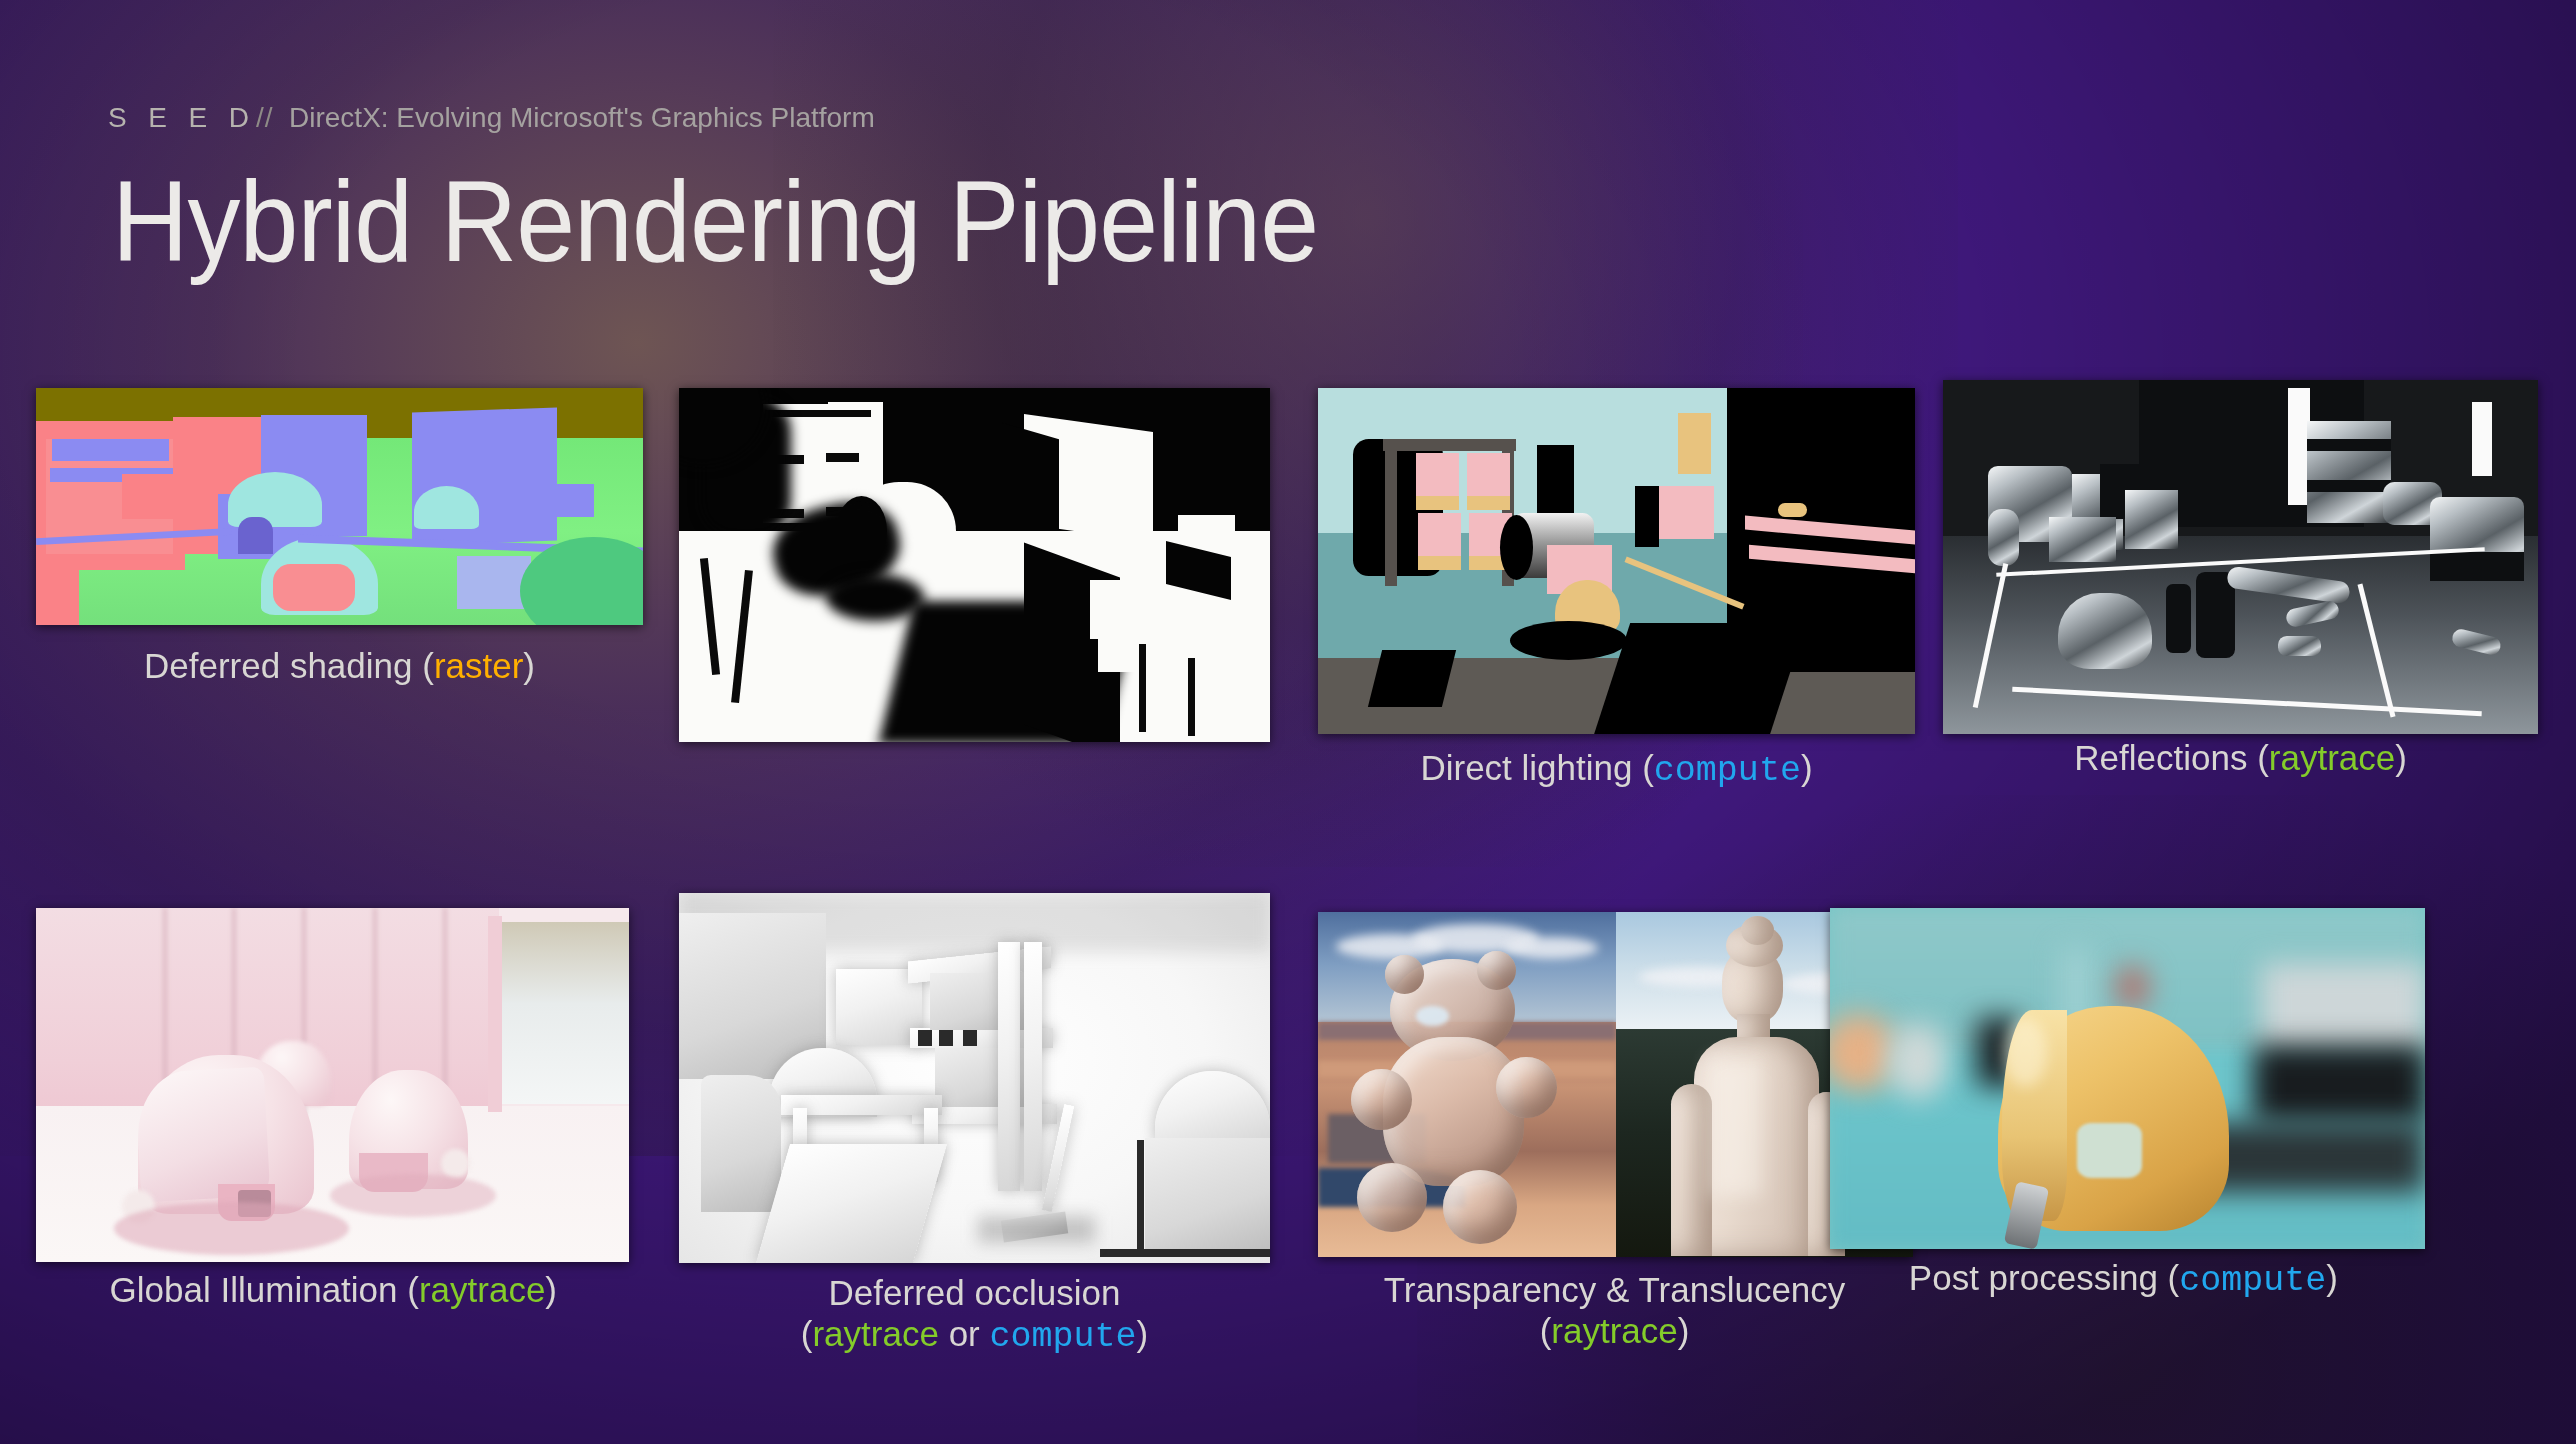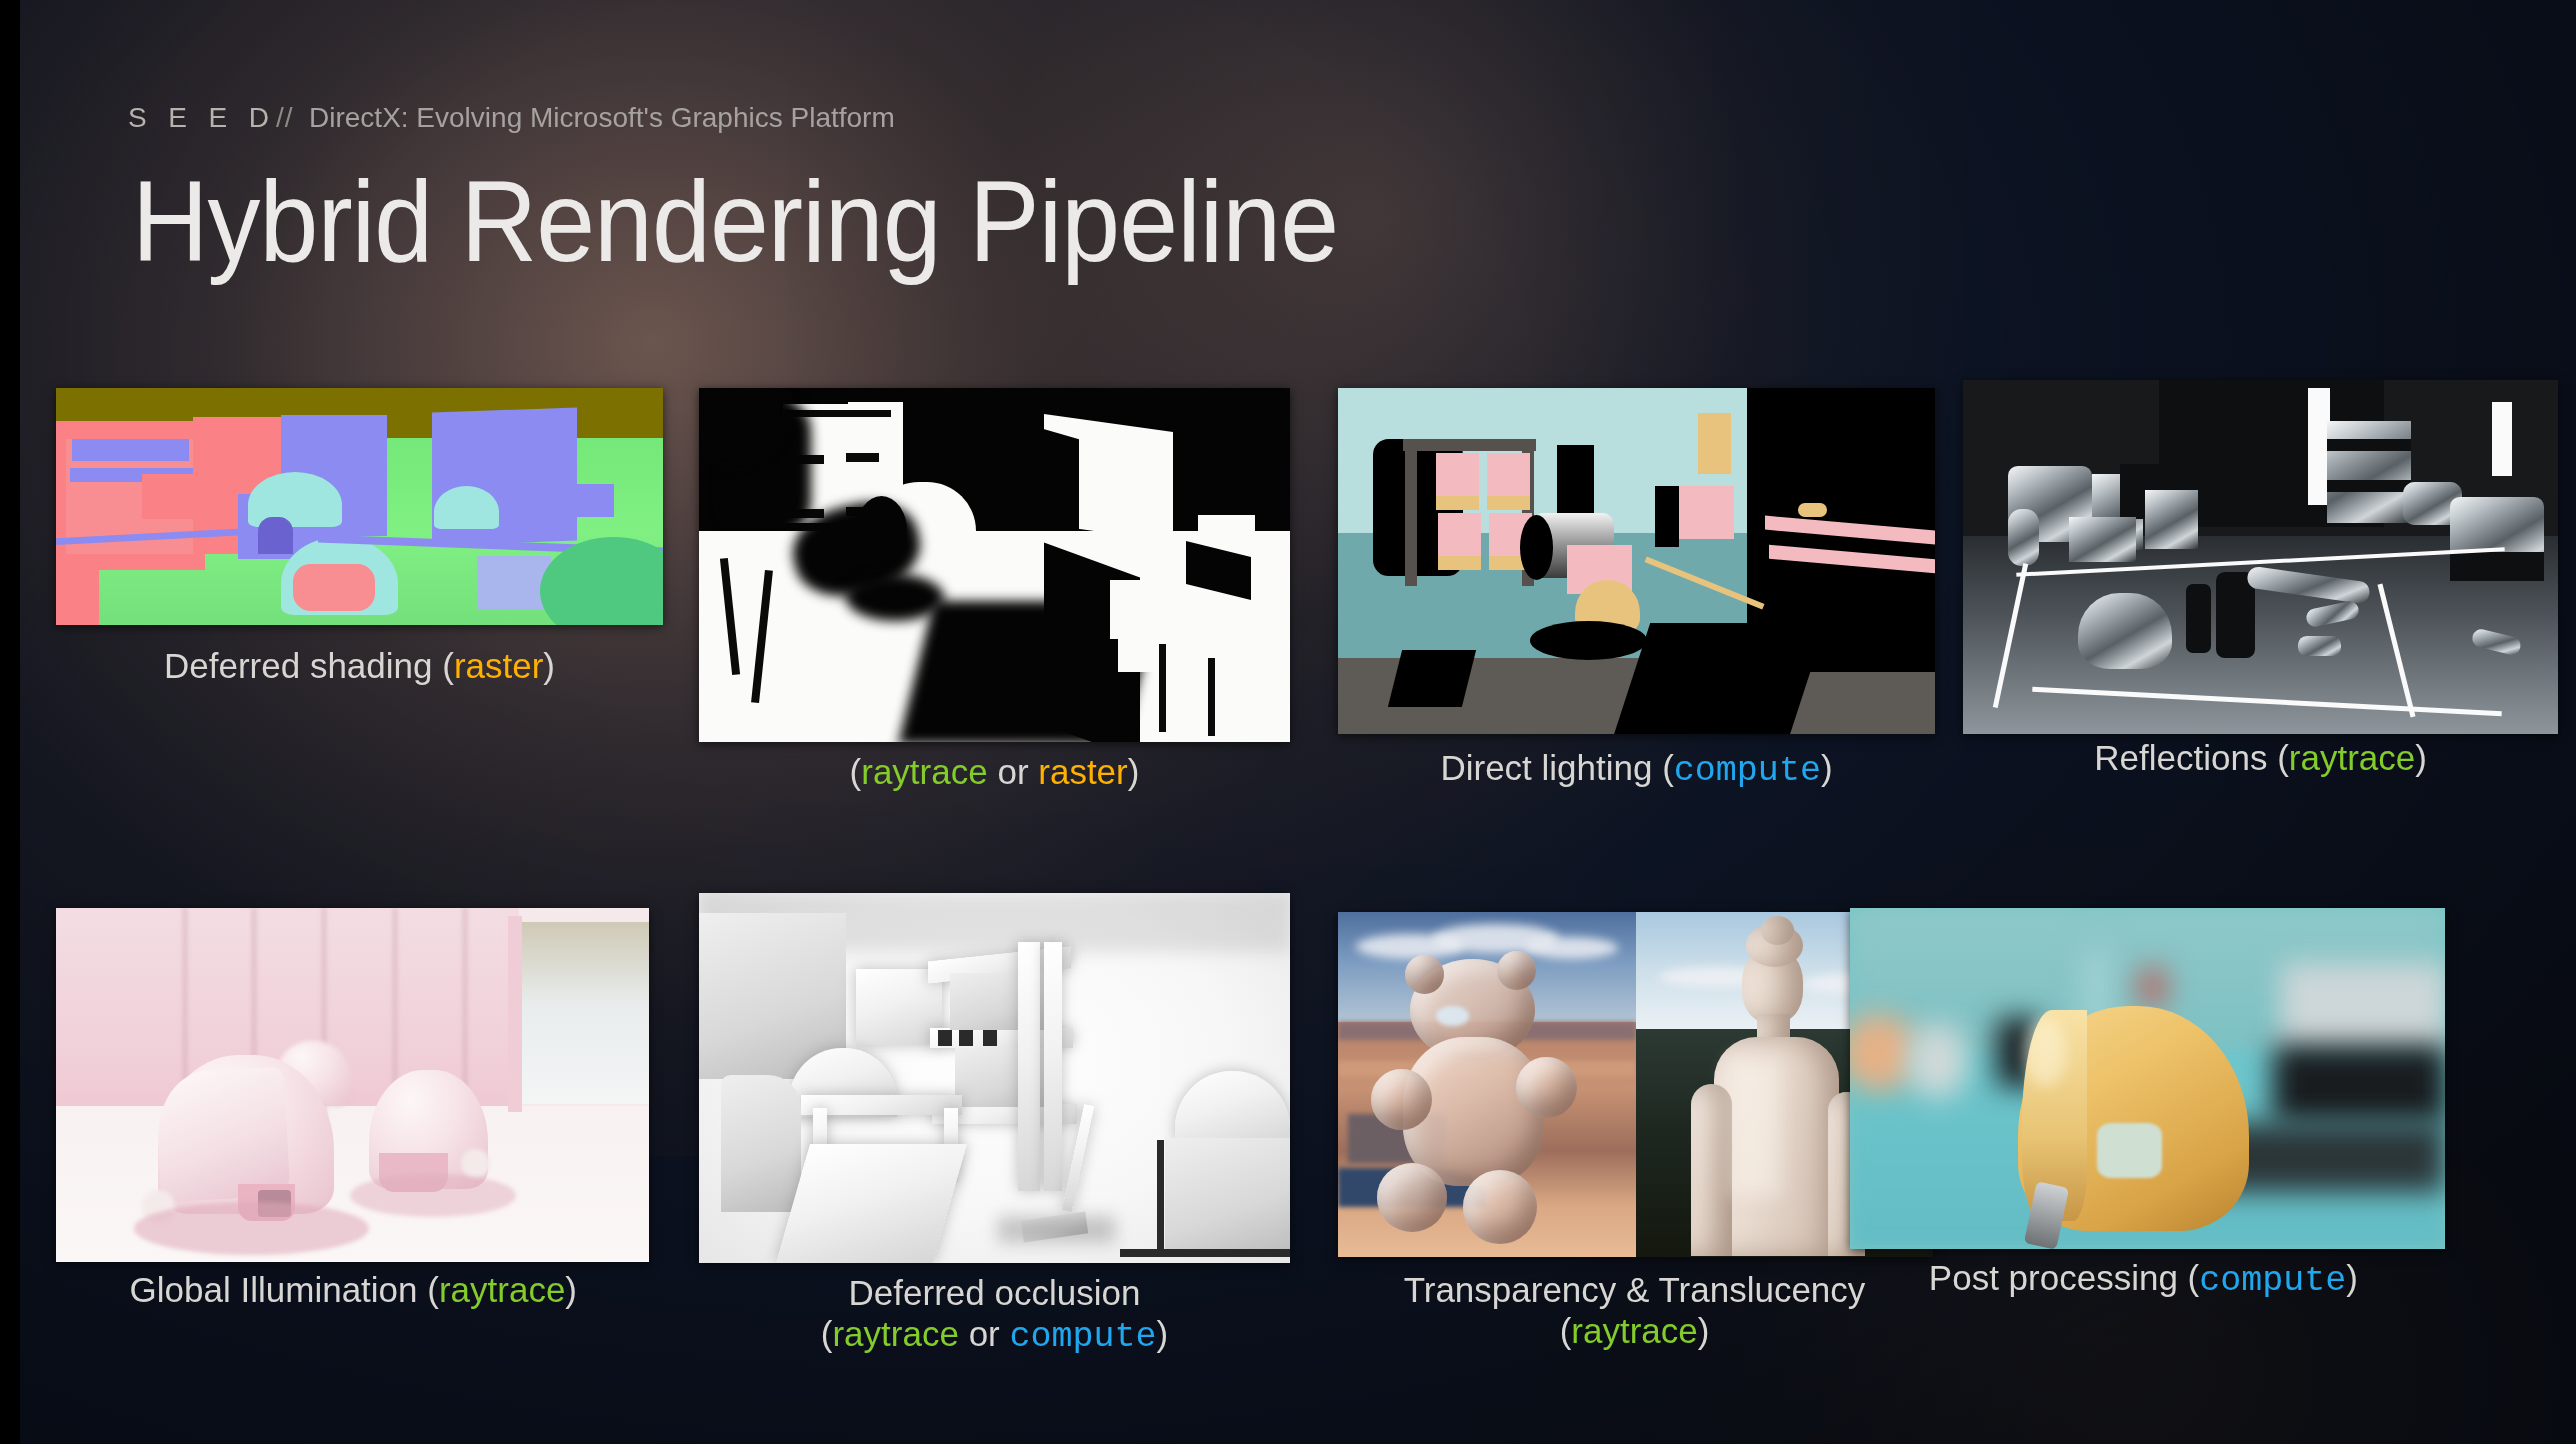--- a/index.html
+++ b/index.html
@@ -6,23 +6,22 @@
   html,body { background:#000; }
   body {
     width:2576px; height:1445px;
     font-family:"Liberation Sans", sans-serif;
     overflow:hidden; position:relative;
   }
 
   
   .slide {
     position:absolute; inset:0;
-    background:#0f172a;
+    background:#4c1d95;
     overflow:hidden;
-    margin-left:20px;
   }
   .bg-glow-a {
     position:absolute; left:-8%; top:-45%;
     width:78%; height:125%;
     background:radial-gradient(ellipse at 42% 55%,
        rgba(112,88,80,0.95) 0%,
        rgba(74,58,53,0.62) 26%,
        rgba(44,36,33,0.35) 48%,
        rgba(20,18,17,0.0) 72%);
     pointer-events:none;
@@ -263,21 +262,20 @@
         <div class="wh" style="left:419px;top:233px;width:94px;height:51px;"></div>
         <div class="wh" style="left:499px;top:127px;width:57px;height:47px;"></div>
         <div class="bk" style="left:487px;top:161px;width:65px;height:43px;transform:skewY(14deg);"></div>
         <div class="line" style="left:27px;top:170px;width:7.8px;height:117px;transform:rotate(-6deg);"></div>
         <div class="line" style="left:59px;top:182px;width:7.8px;height:133px;transform:rotate(6deg);"></div>
         <div class="line" style="left:460px;top:256px;width:6.9px;height:88px;"></div>
         <div class="line" style="left:509px;top:270px;width:6.9px;height:78px;"></div>
         <div class="bk soft" style="left:-39px;top:-39px;width:127px;height:117px;border-radius:50%;"></div>
       </div>
       <div class="caption" style="left:0; top:364px; width:591px;">
-        <div><span>(</span><span class="raytrace">raytrace</span><span> or </span><span class="raster">raster</span><span>)</span></div>
       </div>
     </div>
 
     <div class="cell" style="left:1318px; top:388px; width:597px; height:372px;">
       <div class="thumb s3 scene" style="left:0; top:0; width:597px; height:346px;">
         <div class="floor"></div>
         <div class="floor2"></div>
         <div class="sh" style="left:409px;top:0;width:188px;height:284px;"></div>
         <div class="sh" style="left:35px;top:51px;width:90px;height:137px;border-radius:15.7px;"></div>
         <div class="gry" style="left:65px;top:51px;width:133px;height:11.7px;"></div>

